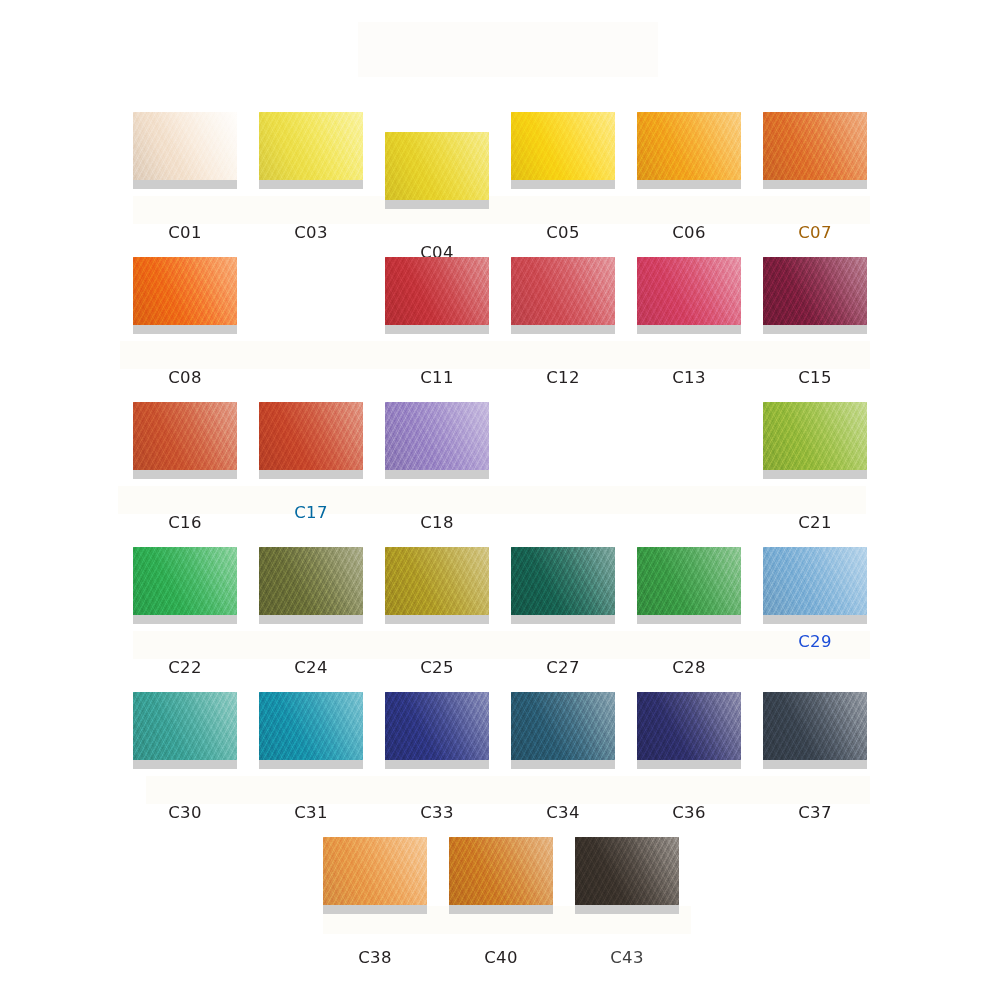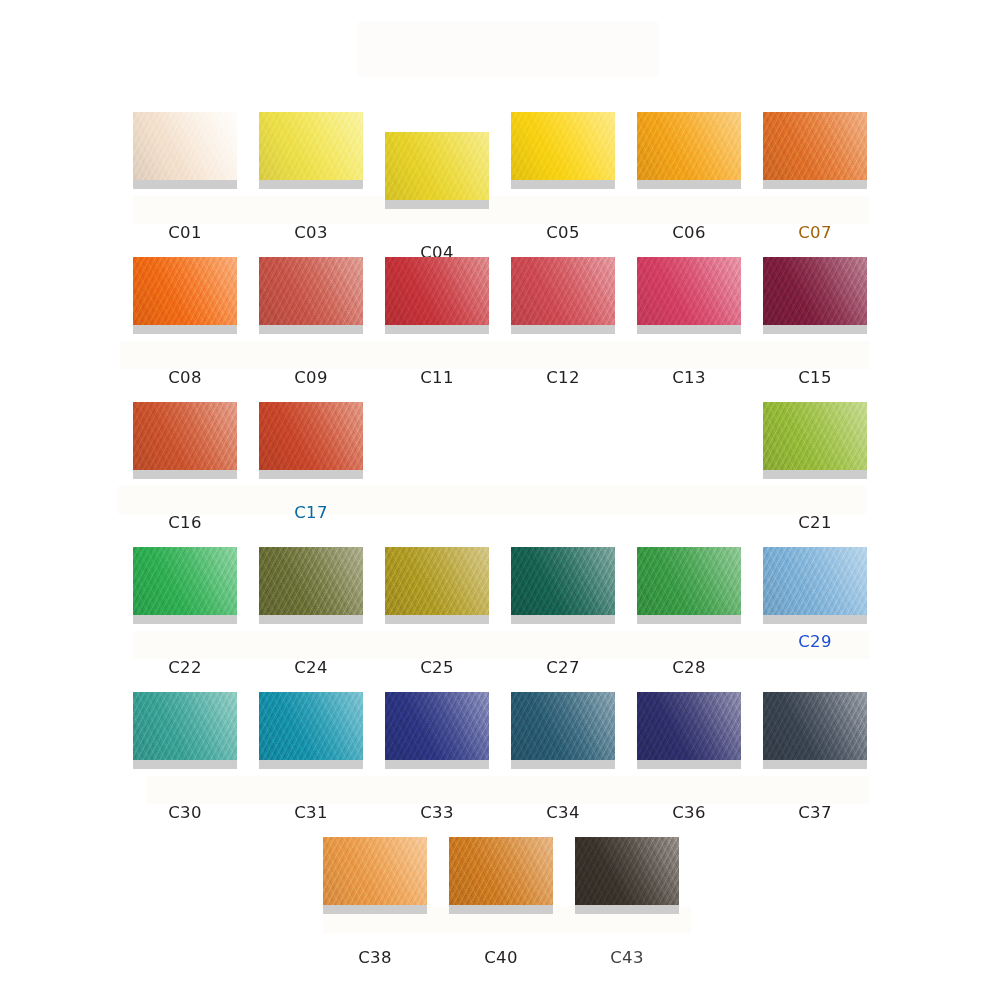--- a/index.html
+++ b/index.html
@@ -173,27 +173,20 @@
       </div>
     </div>
     <div class="swatch-row" style="top: 257px; height: 130px;">
       <div class="swatch-cell" style="left: 133px; top: 0px;">
         <div class="swatch-chip" style="background: linear-gradient(62deg, rgb(242, 106, 22) 0%, rgb(242, 106, 22) 38%, rgb(246, 141, 70) 100%);">
           <div class="sheen"></div>
         </div>
         <div class="swatch-shadow" style="background: rgb(205, 205, 205);"></div>
         <div class="swatch-label" style="color: rgb(35, 31, 32);">C08</div>
       </div>
-      <div class="swatch-cell" style="left: 259px; top: 0px;">
-        <div class="swatch-chip" style="background: linear-gradient(62deg, rgb(200, 84, 72) 0%, rgb(200, 84, 72) 38%, rgb(211, 119, 106) 100%);">
-          <div class="sheen"></div>
-        </div>
-        <div class="swatch-shadow" style="background: rgb(205, 205, 205);"></div>
-        <div class="swatch-label" style="color: rgb(35, 31, 32);">C09</div>
-      </div>
       <div class="swatch-cell" style="left: 385px; top: 0px;">
         <div class="swatch-chip" style="background: linear-gradient(62deg, rgb(198, 51, 58) 0%, rgb(198, 51, 58) 38%, rgb(209, 93, 96) 100%);">
           <div class="sheen"></div>
         </div>
         <div class="swatch-shadow" style="background: rgb(205, 205, 205);"></div>
         <div class="swatch-label" style="color: rgb(35, 31, 32);">C11</div>
       </div>
       <div class="swatch-cell" style="left: 511px; top: 0px;">
         <div class="swatch-chip" style="background: linear-gradient(62deg, rgb(207, 74, 82) 0%, rgb(207, 74, 82) 38%, rgb(217, 112, 120) 100%);">
           <div class="sheen"></div>
@@ -223,20 +216,27 @@
         </div>
         <div class="swatch-shadow" style="background: rgb(205, 205, 205);"></div>
         <div class="swatch-label" style="color: rgb(35, 31, 32);">C16</div>
       </div>
       <div class="swatch-cell" style="left: 259px; top: 0px;">
         <div class="swatch-chip" style="background: linear-gradient(62deg, rgb(201, 70, 42) 0%, rgb(201, 70, 42) 38%, rgb(214, 110, 84) 100%);">
           <div class="sheen"></div>
         </div>
         <div class="swatch-shadow" style="background: rgb(205, 205, 205);"></div>
         <div class="swatch-label" style="color: #0369a1; margin-top: 24px;">C17</div>
+      </div>
+      <div class="swatch-cell" style="left: 385px; top: 0px;">
+        <div class="swatch-chip" style="background: linear-gradient(62deg, rgb(155, 134, 199) 0%, rgb(155, 134, 199) 38%, rgb(178, 162, 211) 100%);">
+          <div class="sheen"></div>
+        </div>
+        <div class="swatch-shadow" style="background: rgb(205, 205, 205);"></div>
+        <div class="swatch-label" style="color: rgb(35, 31, 32);">C18</div>
       </div>
       <div class="swatch-cell" style="left: 763px; top: 0px;">
         <div class="swatch-chip" style="background: linear-gradient(62deg, rgb(150, 187, 58) 0%, rgb(150, 187, 58) 38%, rgb(174, 203, 100) 100%);">
           <div class="sheen"></div>
         </div>
         <div class="swatch-shadow" style="background: rgb(205, 205, 205);"></div>
         <div class="swatch-label" style="color: rgb(35, 31, 32);">C21</div>
       </div>
     </div>
     <div class="swatch-row" style="top: 547px; height: 130px;">

